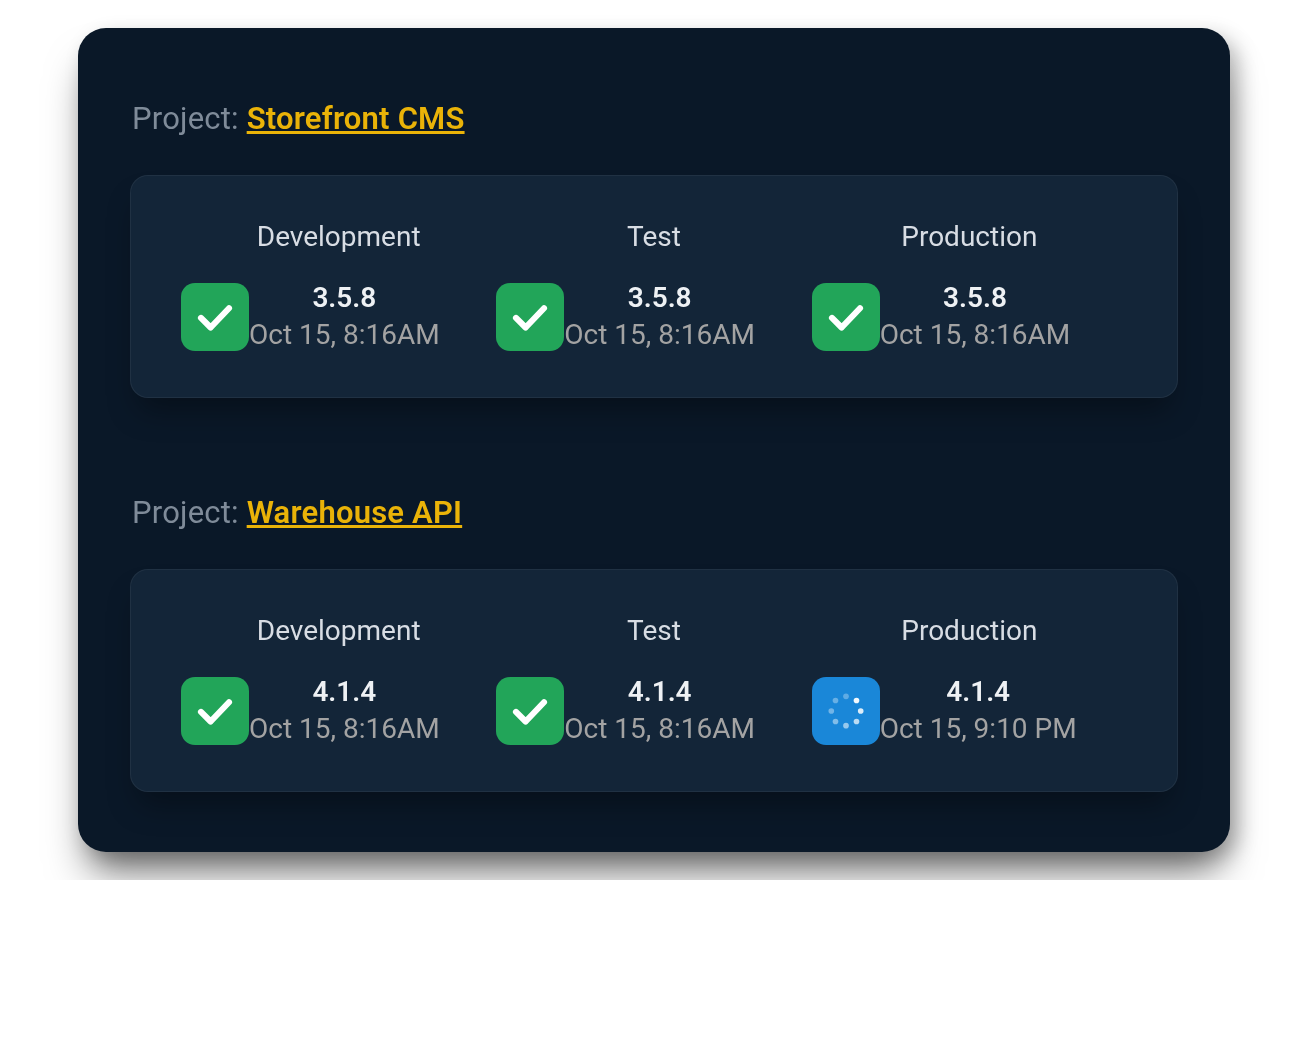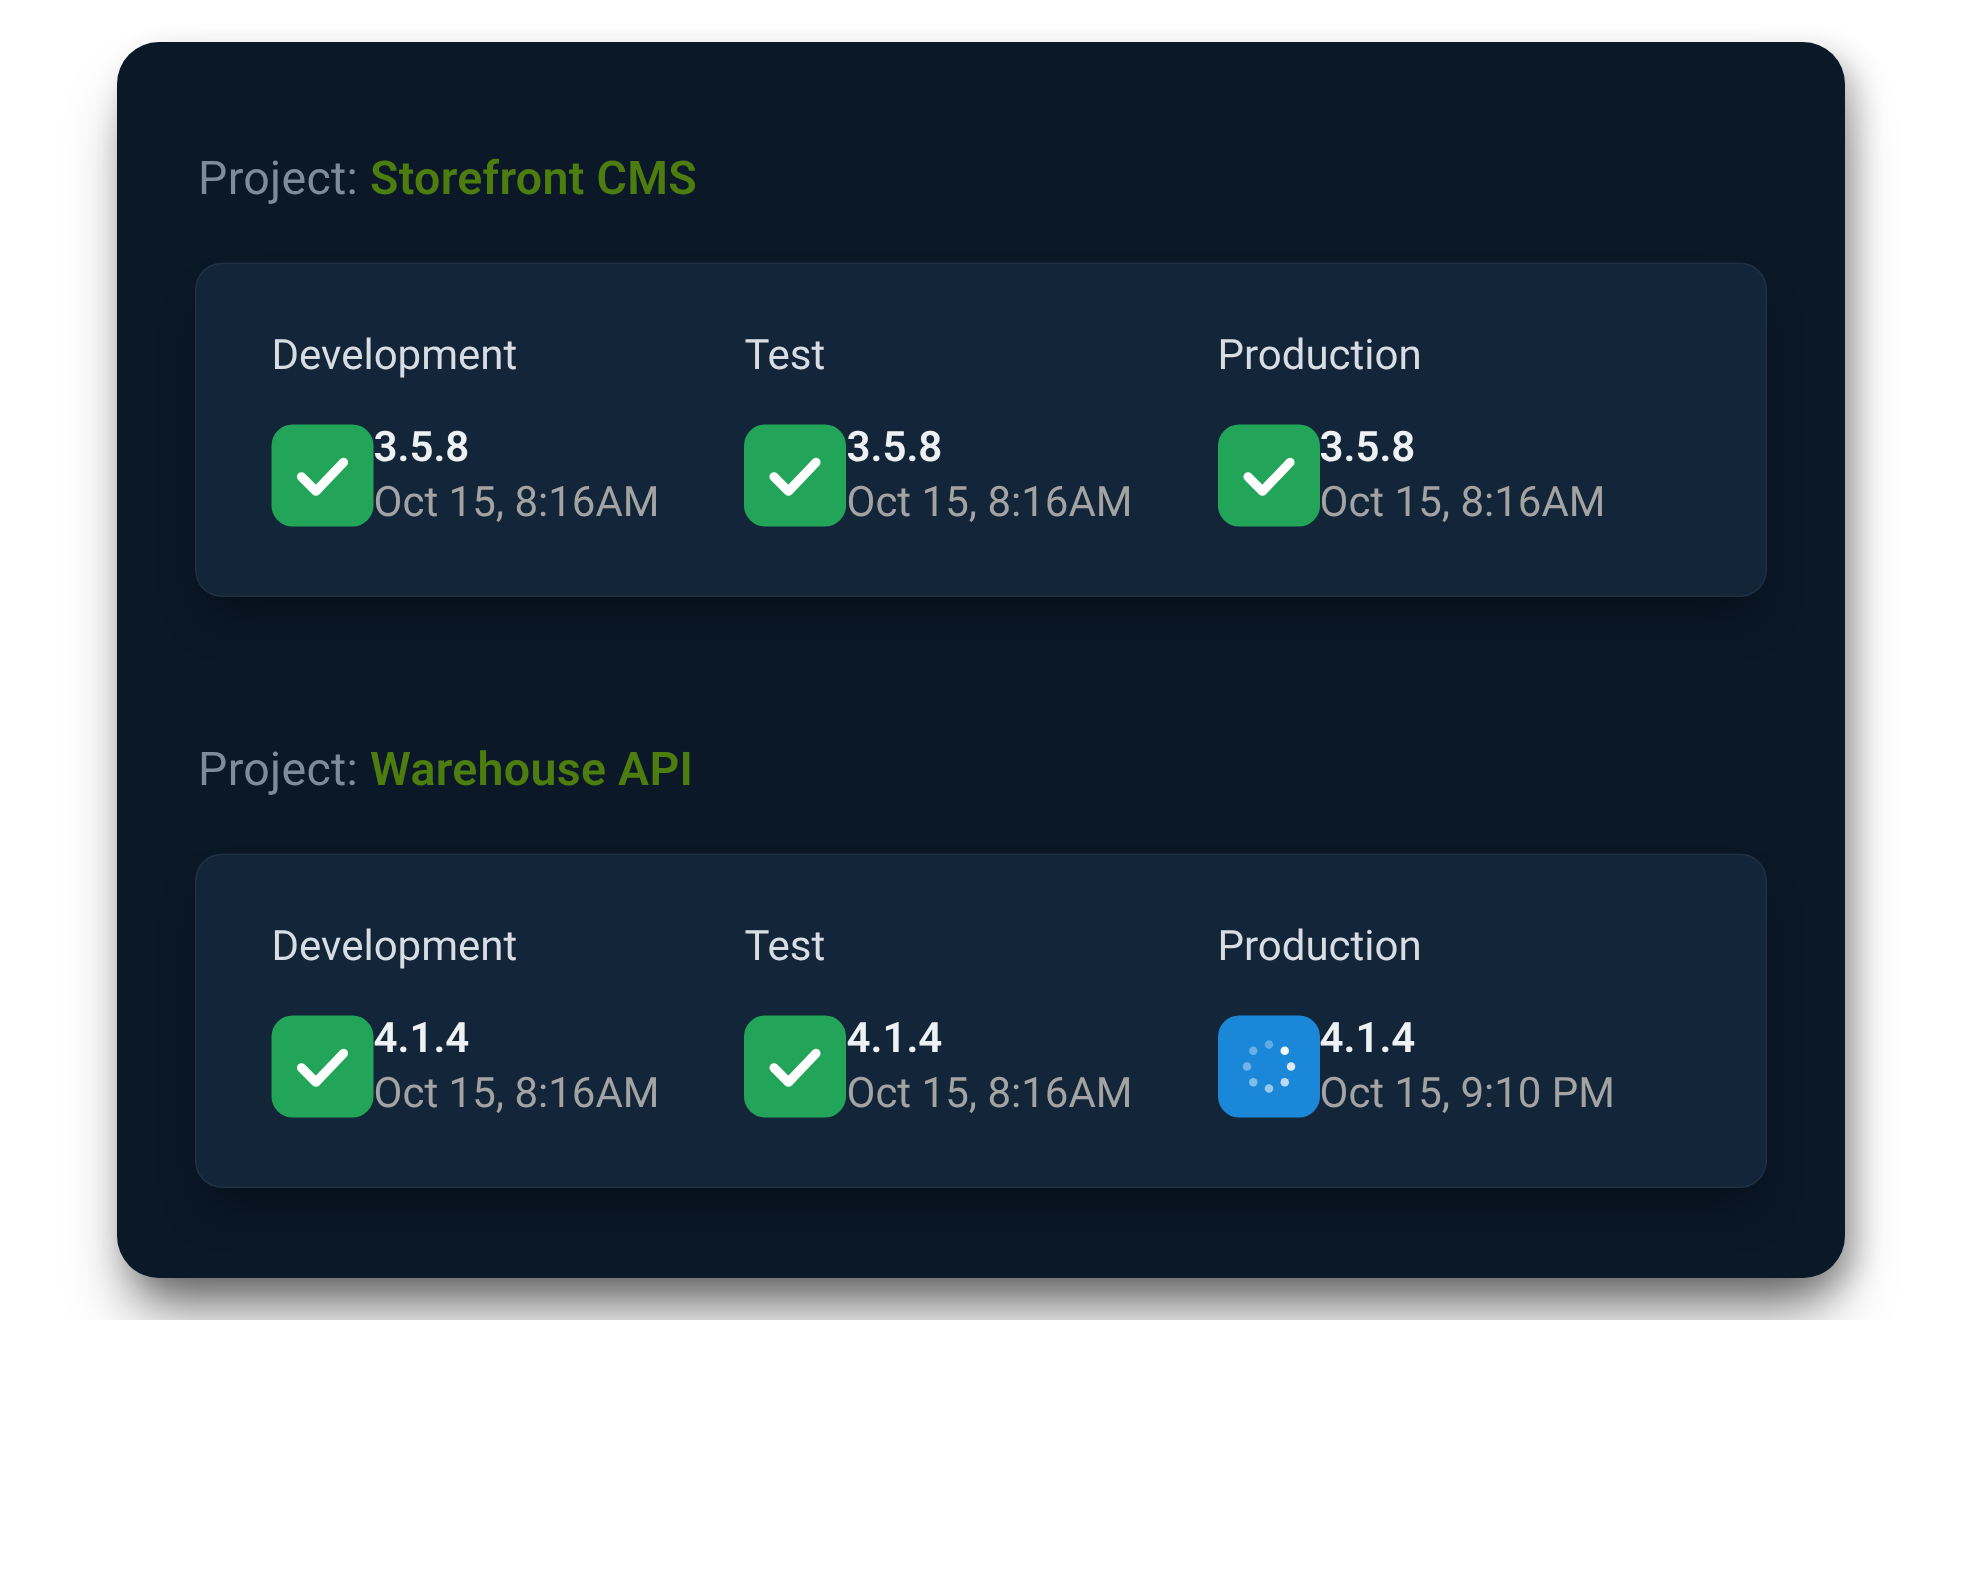--- a/index.html
+++ b/index.html
@@ -28,37 +28,39 @@
     }
     .project-header {
       font-size: 31px;
       font-weight: 400;
       color: #7f8b99;
       margin-bottom: 38px;
       padding-left: 2px;
       letter-spacing: 0.2px;
     }
     .project-header .project-name {
-      color: #4d7c0f;
+      color: #eab308;
       font-weight: 600;
+      text-decoration: underline;
     }
     .env-card {
       background: #132538;
       border: 1px solid rgba(255,255,255,0.06);
       border-radius: 18px;
       padding: 44px 50px 44px 50px;
       display: flex;
       flex-direction: row;
       gap: 0;
       box-shadow: 0 20px 30px -8px rgba(0,0,0,0.35);
     }
     .env-col {
       flex: 1;
       display: flex;
       flex-direction: column;
+      text-align: center;
     }
     .env-label {
       font-size: 28px;
       font-weight: 400;
       color: #d8dde4;
       margin-bottom: 28px;
     }
     .env-status {
       display: flex;
       flex-direction: row;

